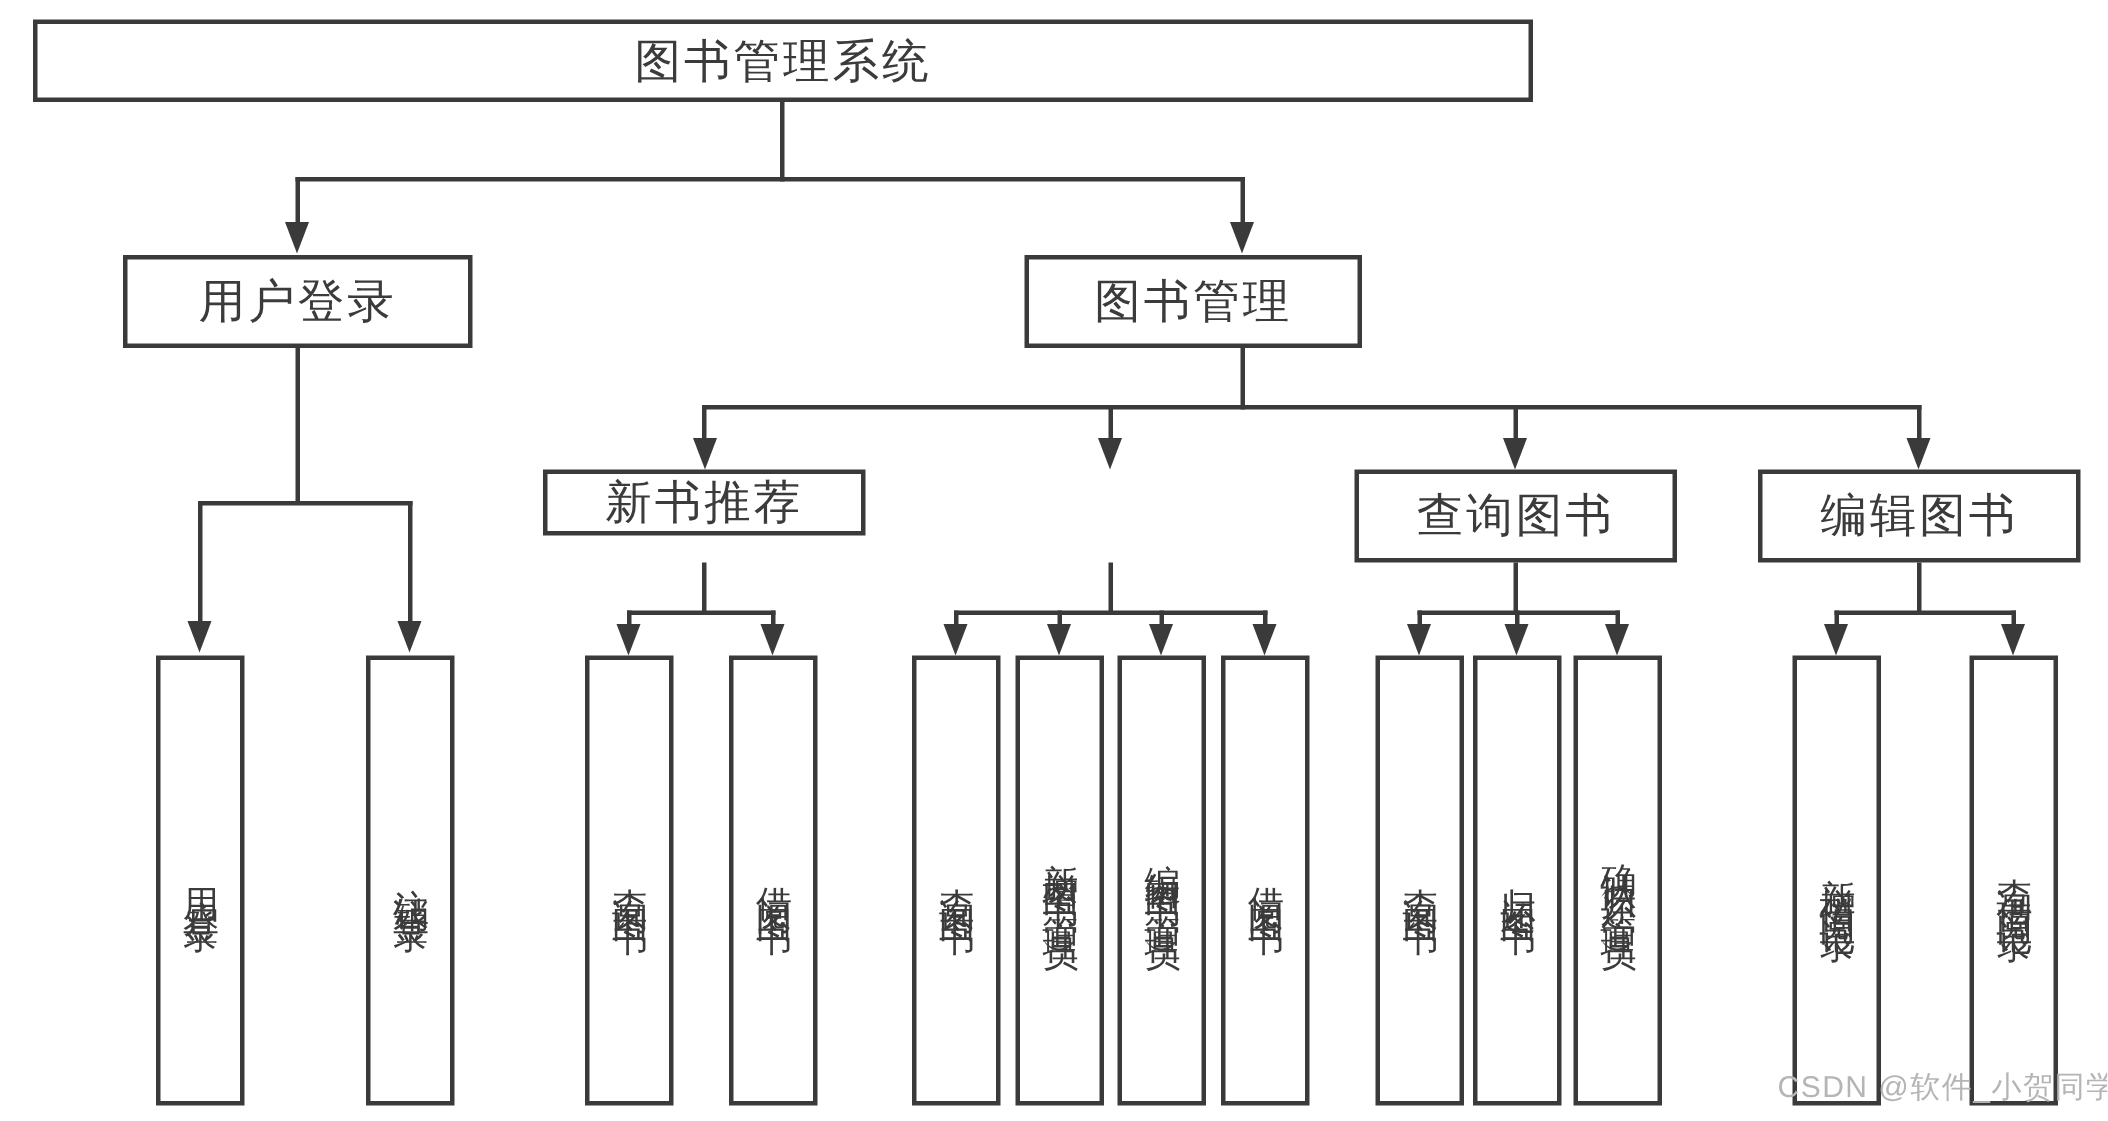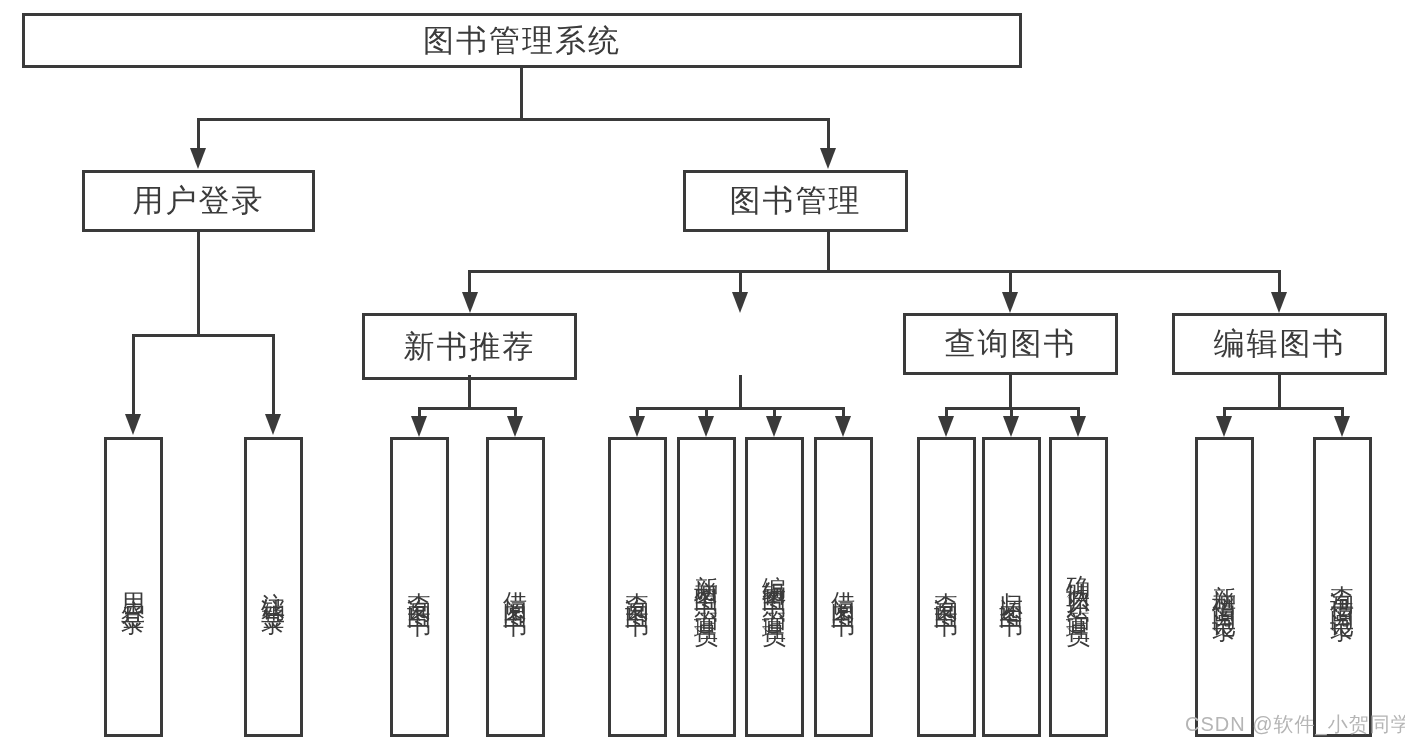--- a/index.html
+++ b/index.html
@@ -50,21 +50,21 @@
     <span>图书管理系统</span>
   </div>
 
   <div class="box hbox" style="left:82px;top:170px;width:233px;height:62px;">
     <span>用户登录</span>
   </div>
   <div class="box hbox" style="left:683px;top:170px;width:225px;height:62px;">
     <span>图书管理</span>
   </div>
 
-  <div class="box hbox" style="left:362px;top:313px;width:215px;height:67px;">
+  <div class="box hbox" style="left:362px;top:313px;width:215px;height:44px;">
     <span>新书推荐</span>
   </div>
   <div class="box hbox" style="left:903px;top:313px;width:215px;height:62px;">
     <span>查询图书</span>
   </div>
   <div class="box hbox" style="left:1172px;top:313px;width:215px;height:62px;">
     <span>编辑图书</span>
   </div>
 
   <div class="box leaf" style="left:104px;">

